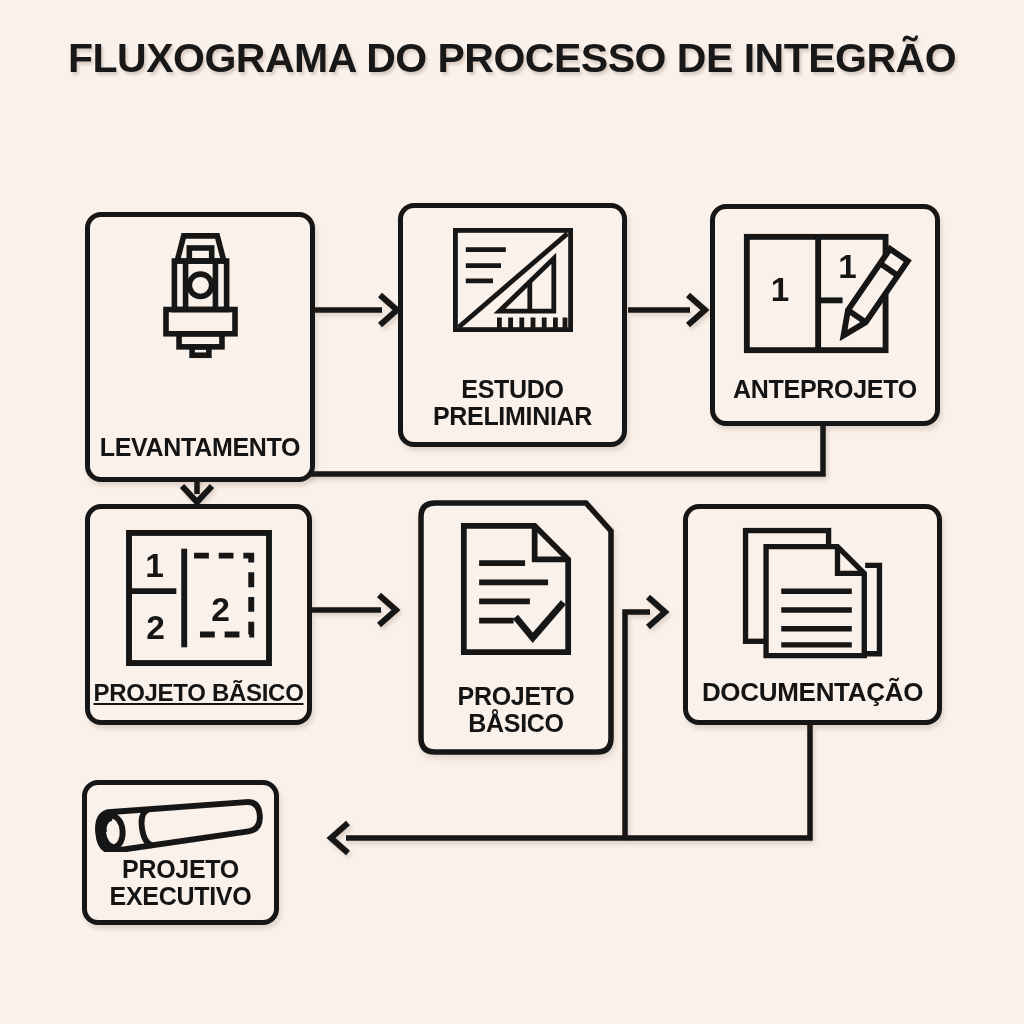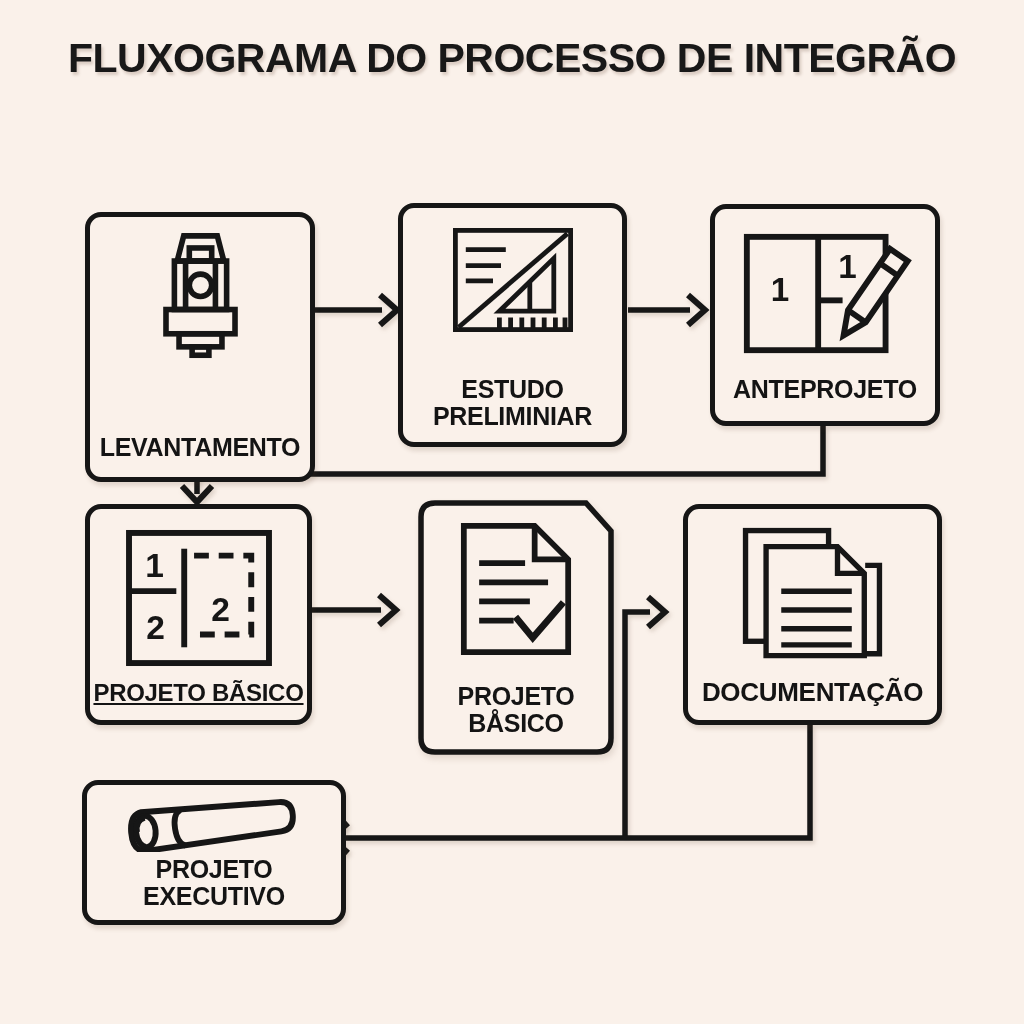--- a/index.html
+++ b/index.html
@@ -140,21 +140,21 @@
   <svg class="icon" width="155" height="145" viewBox="0 0 160 150">
     <rect x="5" y="4" width="93" height="124"></rect>
     <path d="M139,43 H155 V142 H139"></path>
     <path class="bg" d="M28,22 H108 L138,52 V144 H28 Z"></path>
     <path d="M108,22 V52 H138"></path>
     <path d="M45,72 H124 M45,93 H124 M45,114 H124 M45,132 H124"></path>
   </svg>
   <div class="node-label" style="font-size:26px;white-space:nowrap;">DOCUMENTAÇÃO</div>
 </div>
 
-<div class="node" style="left:82px;top:780px;width:264px;height:145px;padding:12px 4px 10px;">
+<div class="node" style="left:82px;top:780px;width:197px;height:145px;padding:12px 4px 10px;">
   <svg class="icon" width="186" height="55" viewBox="0 0 190 56">
     <g transform="rotate(-5 95 28)">
       <path d="M22,9 Q10,11 10,29 Q10,47 22,49 L163,41 Q176,40 176,25 Q176,11 163,11 Z"></path>
       <ellipse cx="25" cy="29" rx="10" ry="16"></ellipse>
       <path d="M25,15 Q15,17 16,29"></path>
       <path d="M62,10 Q54,14 55,29 Q56,44 64,47"></path>
     </g>
   </svg>
   <div class="node-label" style="width:200px;">PROJETO EXECUTIVO</div>
 </div>

